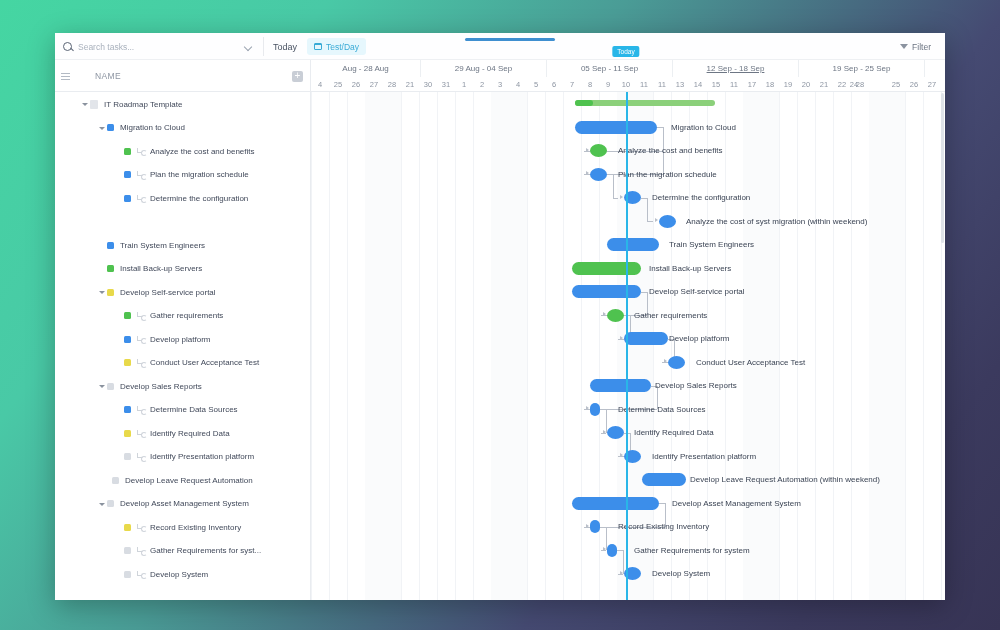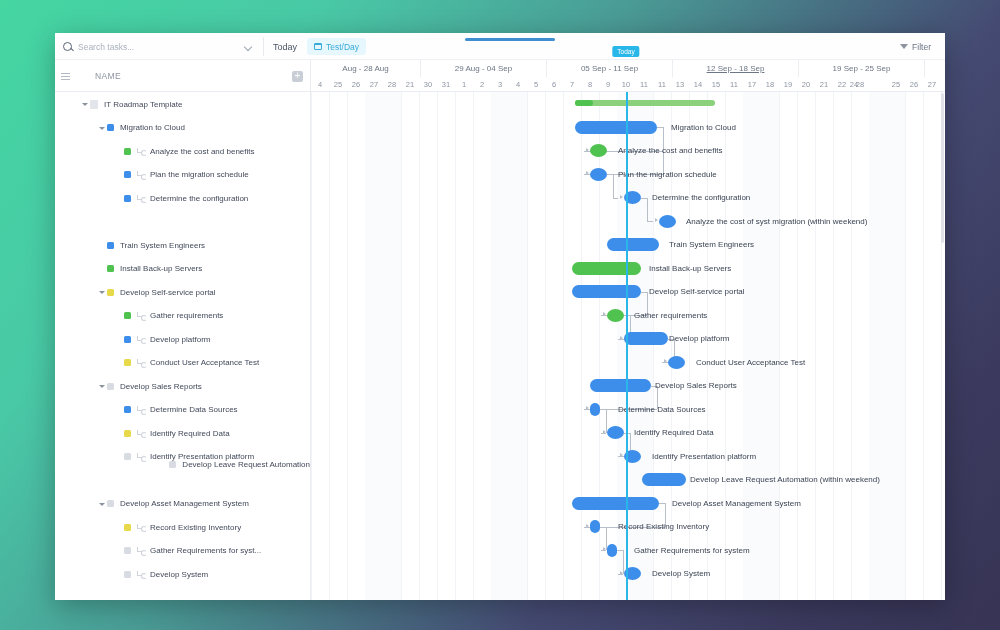--- a/index.html
+++ b/index.html
@@ -558,21 +558,21 @@
         <span class="sqico" style="background: rgb(232, 217, 74);"></span>
         <span class="subico"></span>
         <span>Identify Required Data</span>
       </div>
       <div class="trow" style="top: 352.5px; padding-left: 60px;">
         <span class="caret none"></span>
         <span class="sqico" style="background: rgb(216, 220, 226);"></span>
         <span class="subico"></span>
         <span>Identify Presentation platform</span>
       </div>
-      <div class="trow" style="top: 360px; padding-left: 48px; justify-content: flex-end;">
+      <div class="trow" style="top: 376px; padding-left: 48px;">
         <span class="caret none"></span>
         <span class="sqico" style="background: rgb(216, 220, 226);"></span>
         <span>Develop Leave Request Automation</span>
       </div>
       <div class="trow" style="top: 399.5px; padding-left: 43px;">
         <span class="caret open"></span>
         <span class="sqico" style="background: rgb(216, 220, 226);"></span>
         <span>Develop Asset Management System</span>
       </div>
       <div class="trow" style="top: 423px; padding-left: 60px;">

